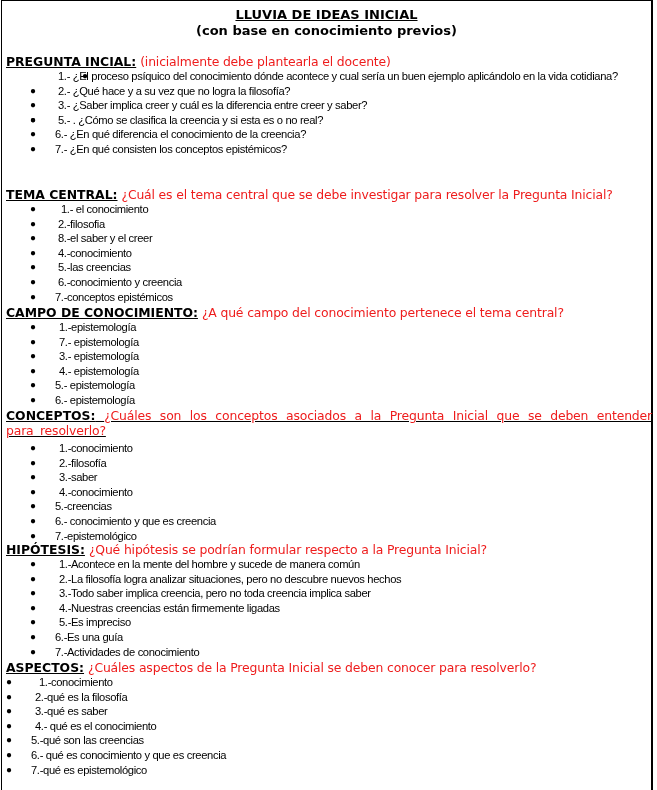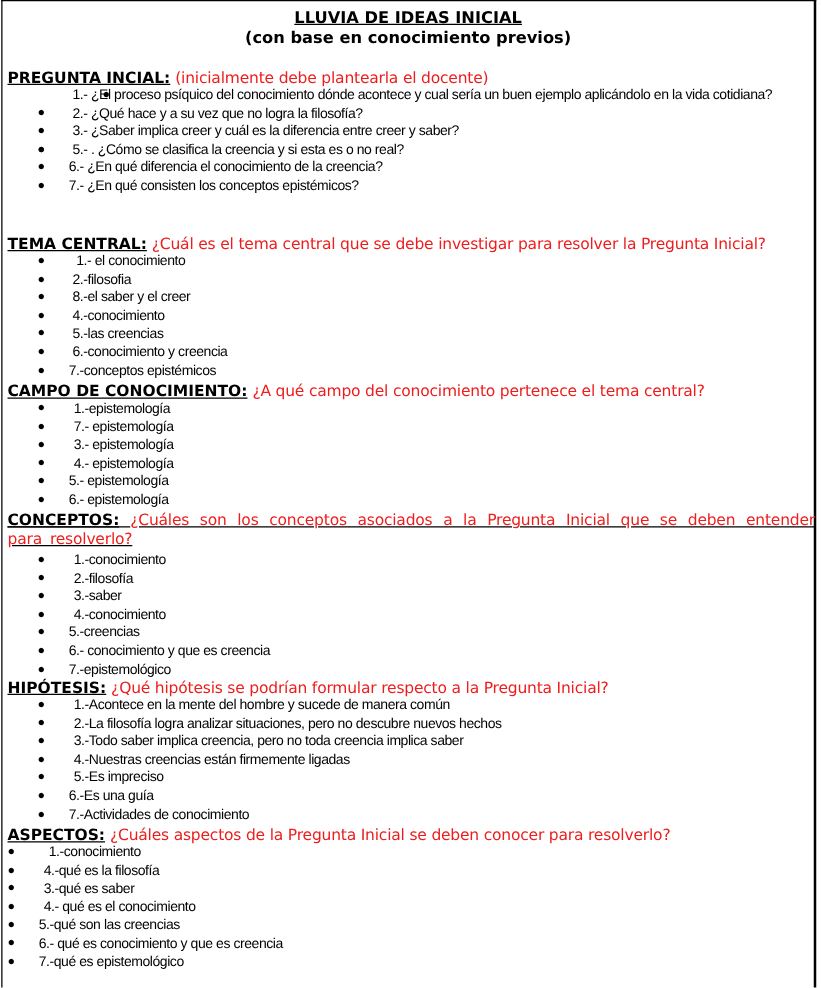--- a/index.html
+++ b/index.html
@@ -186,21 +186,21 @@
     </ul>
   </div>
 
   <div class="section" style="top:659px;">
     <div class="section-head">
       <span class="section-label">ASPECTOS:</span>
       <span class="section-question">¿Cuáles aspectos de la Pregunta Inicial se deben conocer para resolverlo?</span>
     </div>
     <ul class="items edge">
       <li style="padding-left:33px;"><span class="bullet">●</span><span class="text">1.-conocimiento</span></li>
-      <li style="padding-left:29px;"><span class="bullet">●</span><span class="text">4.-qué es la filosofía</span></li>
+      <li style="padding-left:29px;"><span class="bullet">●</span><span class="text">2.-qué es la filosofía</span></li>
       <li style="padding-left:29px;"><span class="bullet">●</span><span class="text">3.-qué es saber</span></li>
       <li style="padding-left:29px;"><span class="bullet">●</span><span class="text">4.- qué es el conocimiento</span></li>
       <li style="padding-left:25px;"><span class="bullet">●</span><span class="text">5.-qué son las creencias</span></li>
       <li style="padding-left:25px;"><span class="bullet">●</span><span class="text">6.- qué es conocimiento y que es creencia</span></li>
       <li style="padding-left:25px;"><span class="bullet">●</span><span class="text">7.-qué es epistemológico</span></li>
     </ul>
   </div>
 
 </div>
 

